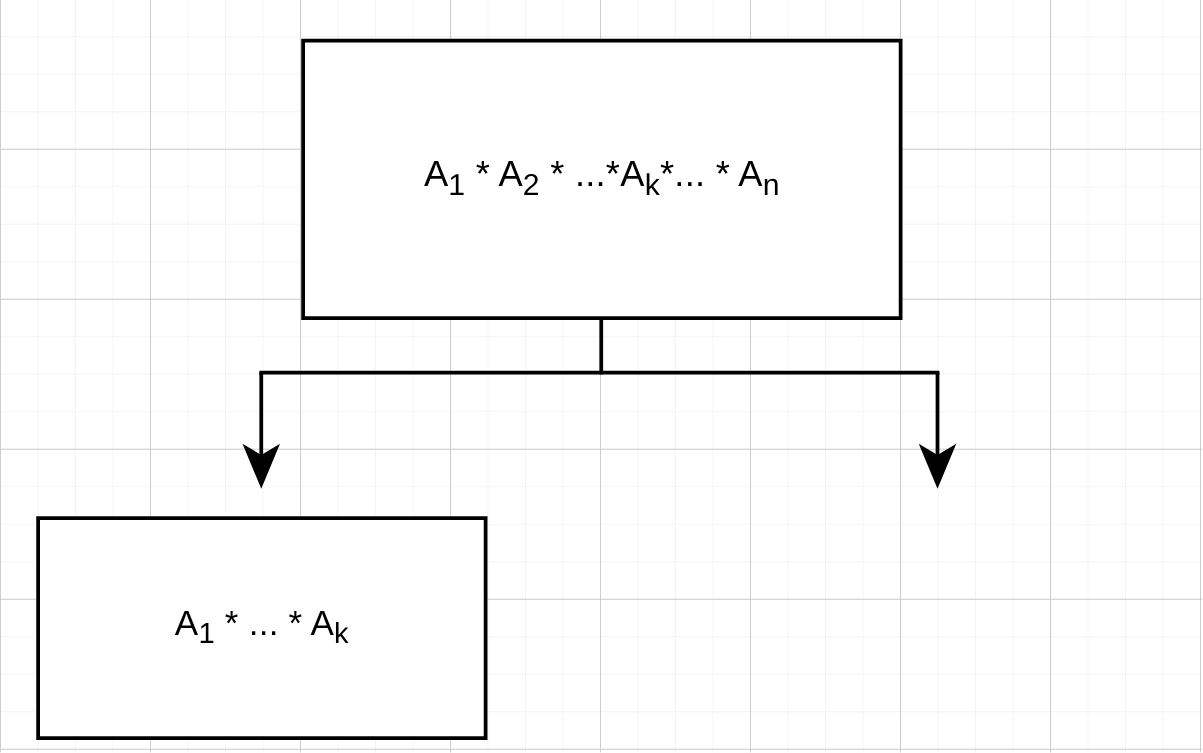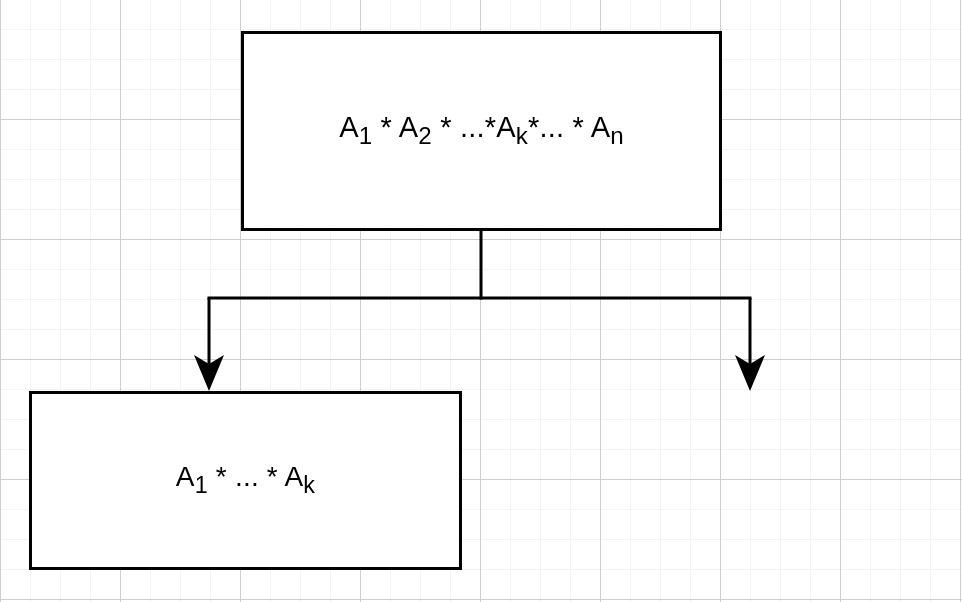--- a/index.html
+++ b/index.html
@@ -53,28 +53,28 @@
     font-weight: 400;
     line-height: 1.1;
     white-space: nowrap;
     letter-spacing: 0.2px;
   }
 
   #node-root {
     left: 241px;
     top: 31px;
     width: 481px;
-    height: 200px;
+    height: 225px;
   }
   #node-root .node-label { font-size: 29px; }
 
   #node-left {
     left: 29px;
-    top: 391px;
-    width: 433px;
+    top: 413px;
+    width: 361px;
     height: 179px;
   }
   #node-left .node-label { font-size: 28px; }
 
   #node-right {
     left: 569px;
     top: 391px;
     width: 361px;
     height: 179px;
   }

